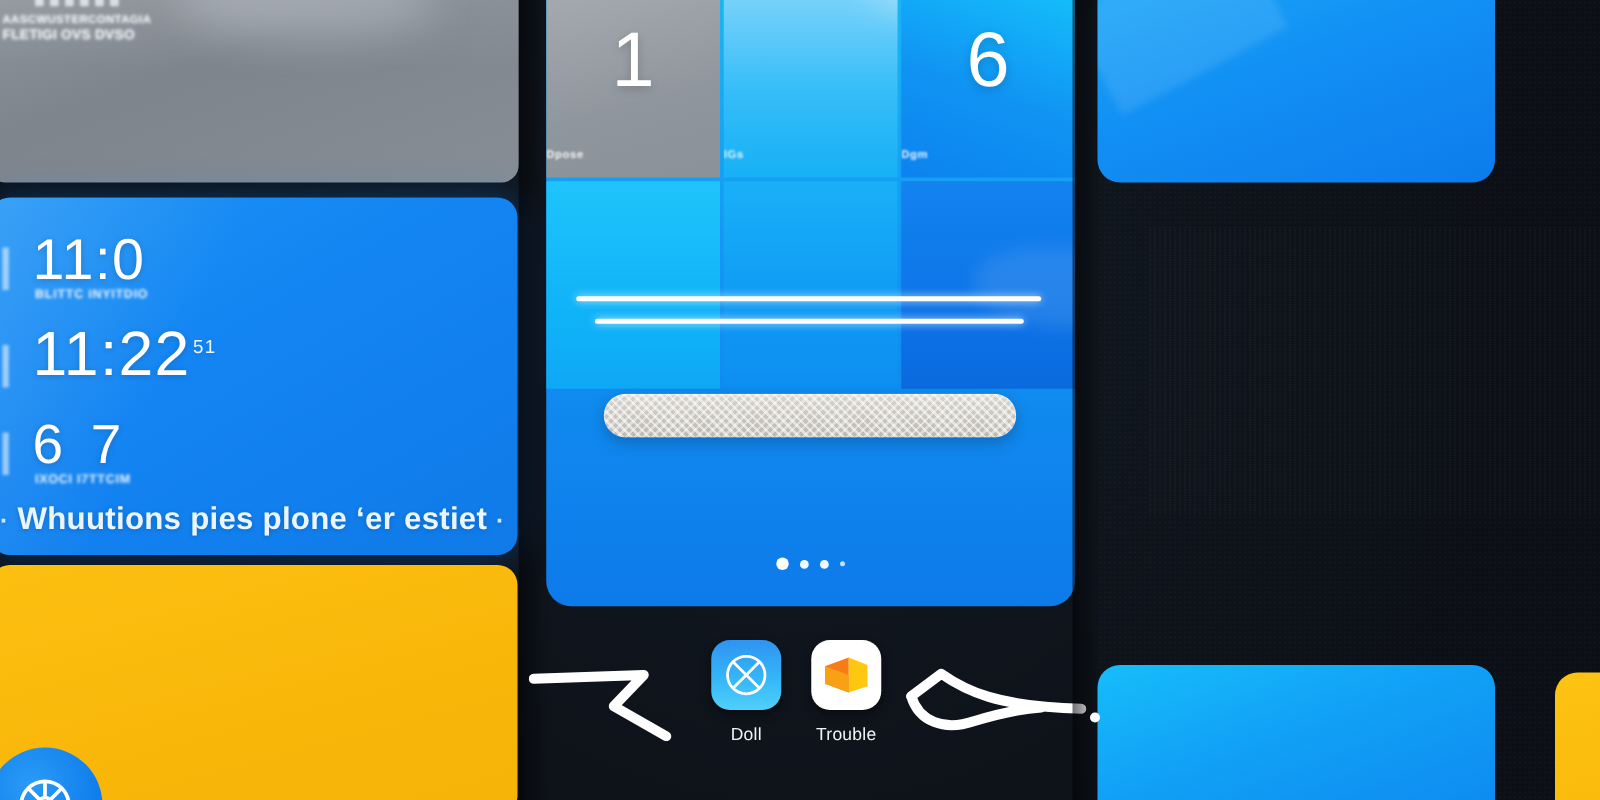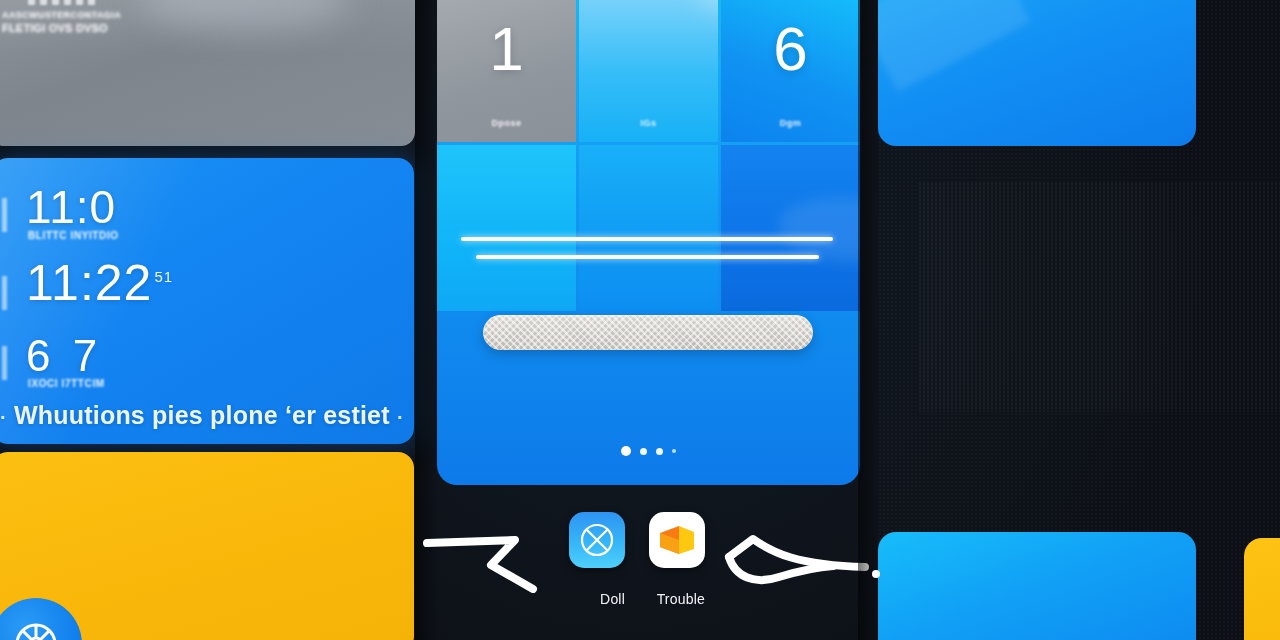--- a/index.html
+++ b/index.html
@@ -223,21 +223,21 @@
     color: #ffffff;
     font-size: 62px;
     font-weight: 300;
     line-height: 1;
     text-shadow: 0 2px 8px rgba(0,0,0,.18);
   }
   .tile .lbl {
     position: absolute;
     left: 0; right: 0;
     bottom: 14px;
-    text-align: center;
+    text-align: left;
     color: rgba(255,255,255,.9);
     font-size: 9px;
     letter-spacing: .5px;
     font-weight: 600;
     filter: blur(.85px);
   }
   .t-grey  { background: linear-gradient(165deg, #a6abb1 0%, #90969d 60%, #8b9199 100%); }
   .t-cyan  { background: linear-gradient(180deg, #7fd4fa 0%, #35bdf8 55%, #17b0f6 100%); }
   .t-blue  { background: linear-gradient(200deg, #15c0fb 0%, #1093f3 55%, #0c83ef 100%); }
   .t-cyan2 { background: linear-gradient(180deg, #1fc4fb 0%, #10b4f8 60%, #0fa8f6 100%); }
@@ -320,26 +320,25 @@
   .app .icon {
     width: 56px; height: 56px;
     border-radius: 15px;
     display: flex;
     align-items: center;
     justify-content: center;
     box-shadow: 0 3px 8px rgba(0,0,0,.45);
     overflow: hidden;
   }
   .app .name {
-    margin-top: 23px;
+    margin-top: 11px;
     color: #f2f4f7;
     font-size: 14px;
     letter-spacing: .2px;
     white-space: nowrap;
-    text-align: right;
   }
   .app-doll { left: 148px; top: 7px; }
   .app-doll .icon { background: linear-gradient(180deg, #2f93f2 0%, #35b6f7 55%, #4fd0fb 100%); }
   .app-trouble { left: 228px; top: 7px; }
   .app-trouble .icon { background: #ffffff; }
 
   .deco { position: absolute; }
   .deco-left  { left: 2px;  top: 18px; }
   .deco-right { left: 300px; top: 28px; }
 

